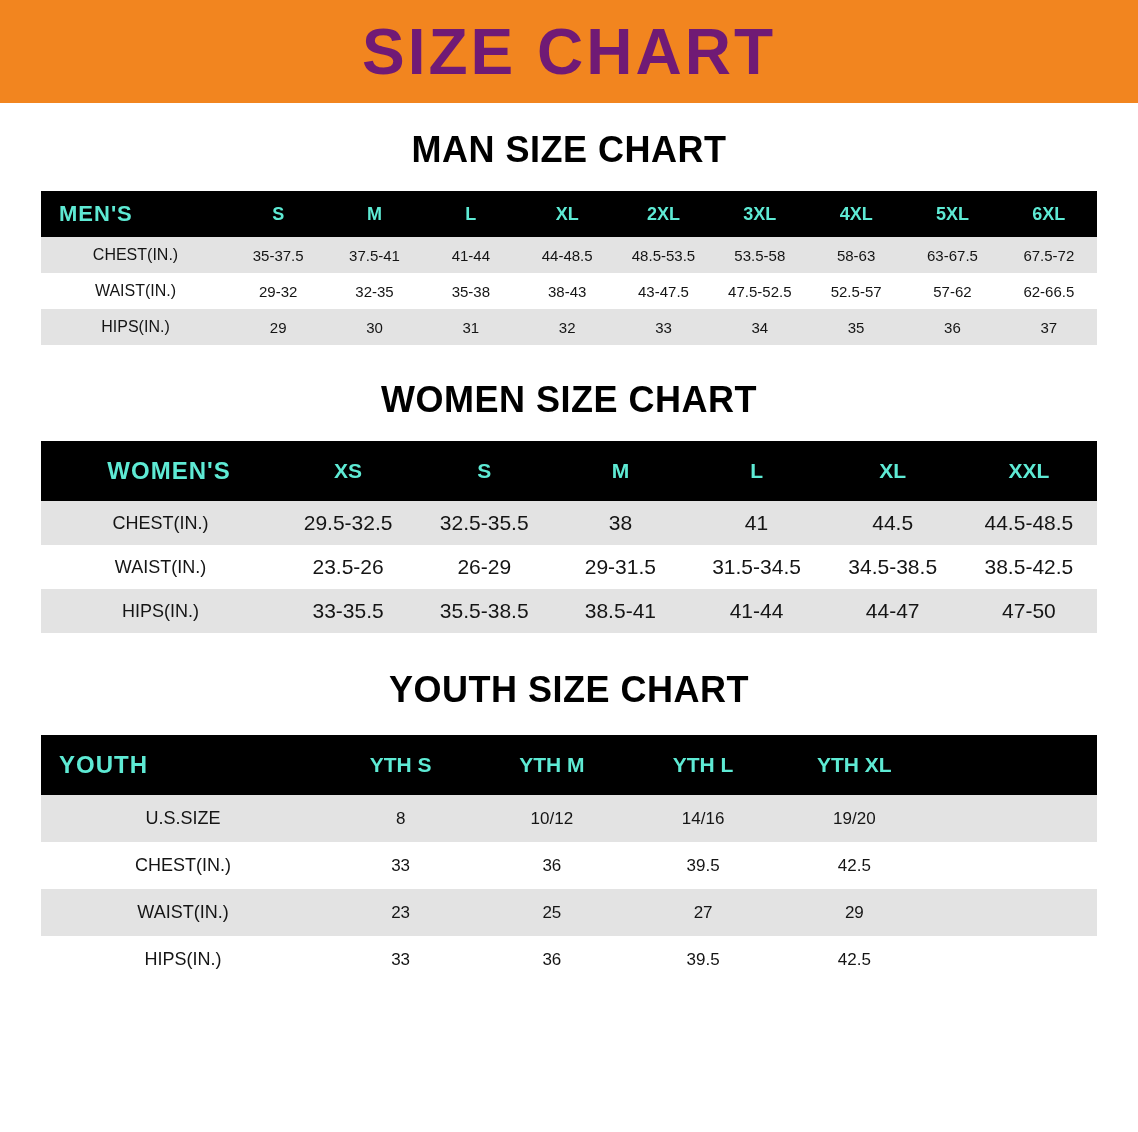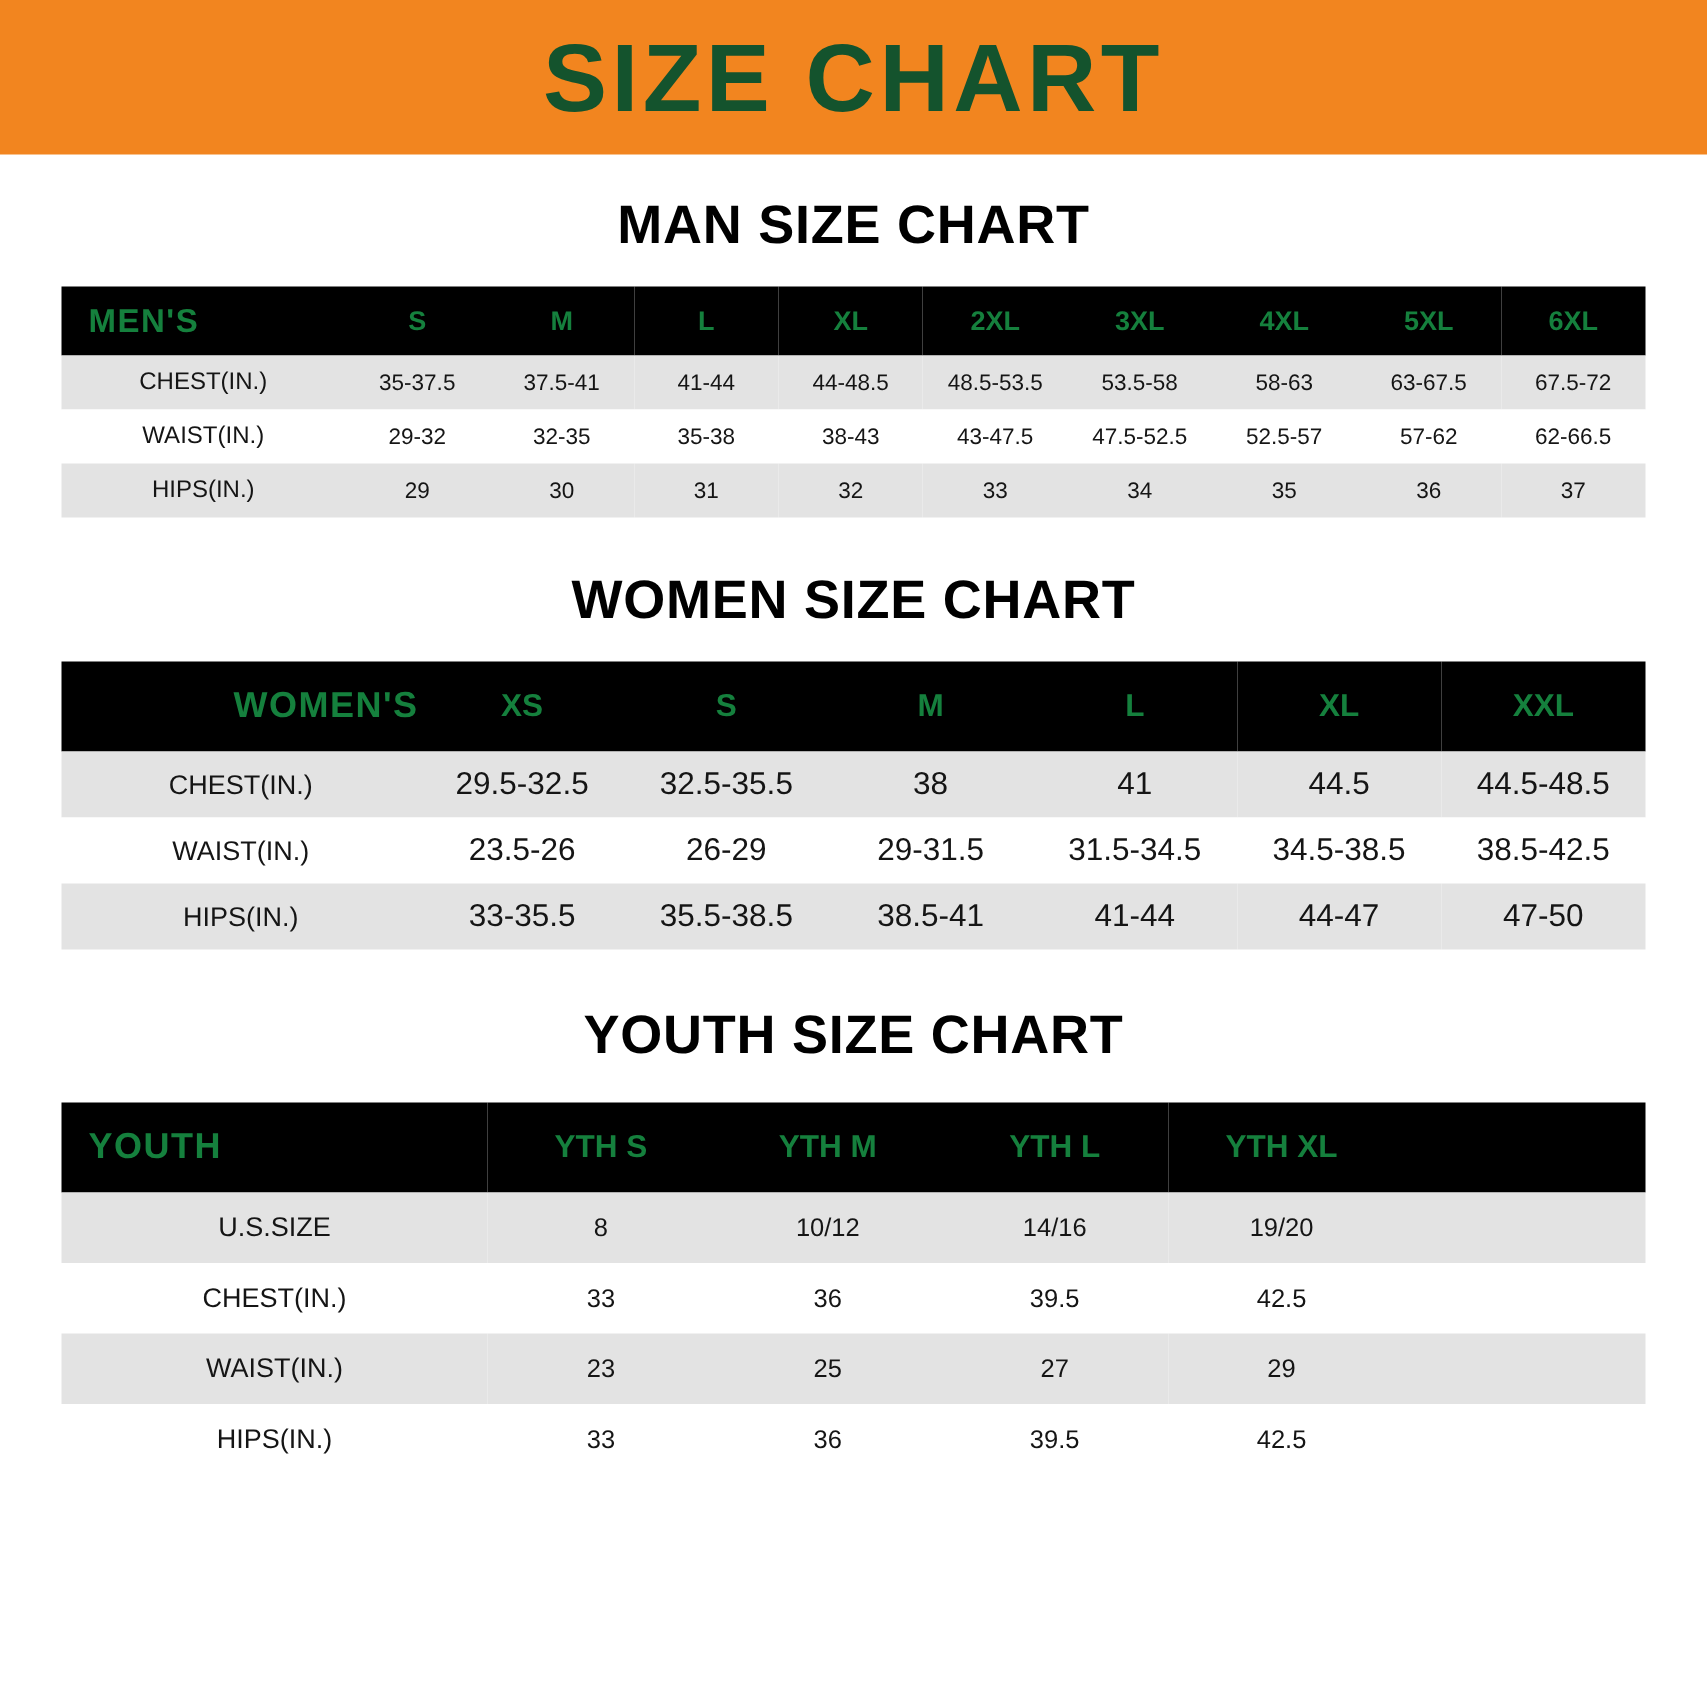--- a/index.html
+++ b/index.html
@@ -28,21 +28,21 @@
     background: #f2851f;
     display: flex;
     align-items: center;
     justify-content: center;
   }
   .banner-title {
     font-family: "Liberation Sans", sans-serif;
     font-weight: bold;
     font-size: 64px;
     letter-spacing: 3px;
-    color: #14532d;
+    color: #701a75;
     line-height: 1;
   }
 
   
   .section-title {
     text-align: center;
     font-weight: bold;
     color: #000000;
     font-family: "Liberation Sans", sans-serif;
   }
@@ -67,21 +67,21 @@
     margin: 0 auto;
     width: 1056px;
   }
   table {
     width: 100%;
     border-collapse: collapse;
     table-layout: fixed;
   }
   thead th {
     background: #000000;
-    color: #15803d;
+    color: #5eead4;
     font-weight: bold;
     text-align: center;
     font-family: "Liberation Sans", sans-serif;
   }
   tbody td {
     text-align: center;
     color: #151515;
     font-family: "Liberation Sans", sans-serif;
   }
   .row-shade td { background: #e3e3e3; }
@@ -93,21 +93,21 @@
 
   
   .men-table thead th { height: 44px; font-size: 18px; }
   .men-table thead th.label { text-align: left; padding-left: 18px; font-size: 22px; letter-spacing: 1px; }
   .men-table tbody td { height: 34px; font-size: 15px; }
   .men-table tbody td.rowlabel { font-size: 16px; }
 
   
   .women-table { margin-top: 14px; }
   .women-table thead th { height: 58px; font-size: 21px; }
-  .women-table thead th.label { text-align: right; padding-left: 18px; font-size: 24px; letter-spacing: 1px; }
+  .women-table thead th.label { text-align: center; padding-left: 18px; font-size: 24px; letter-spacing: 1px; }
   .women-table tbody td { height: 42px; font-size: 21px; }
   .women-table tbody td.rowlabel { font-size: 18px; }
 
   
   .youth-table { margin-top: 14px; }
   .youth-table thead th { height: 58px; font-size: 21px; }
   .youth-table thead th.label { text-align: left; padding-left: 18px; font-size: 24px; letter-spacing: 1px; }
   .youth-table tbody td { height: 45px; font-size: 17px; }
   .youth-table tbody td.rowlabel { font-size: 18px; }
 

